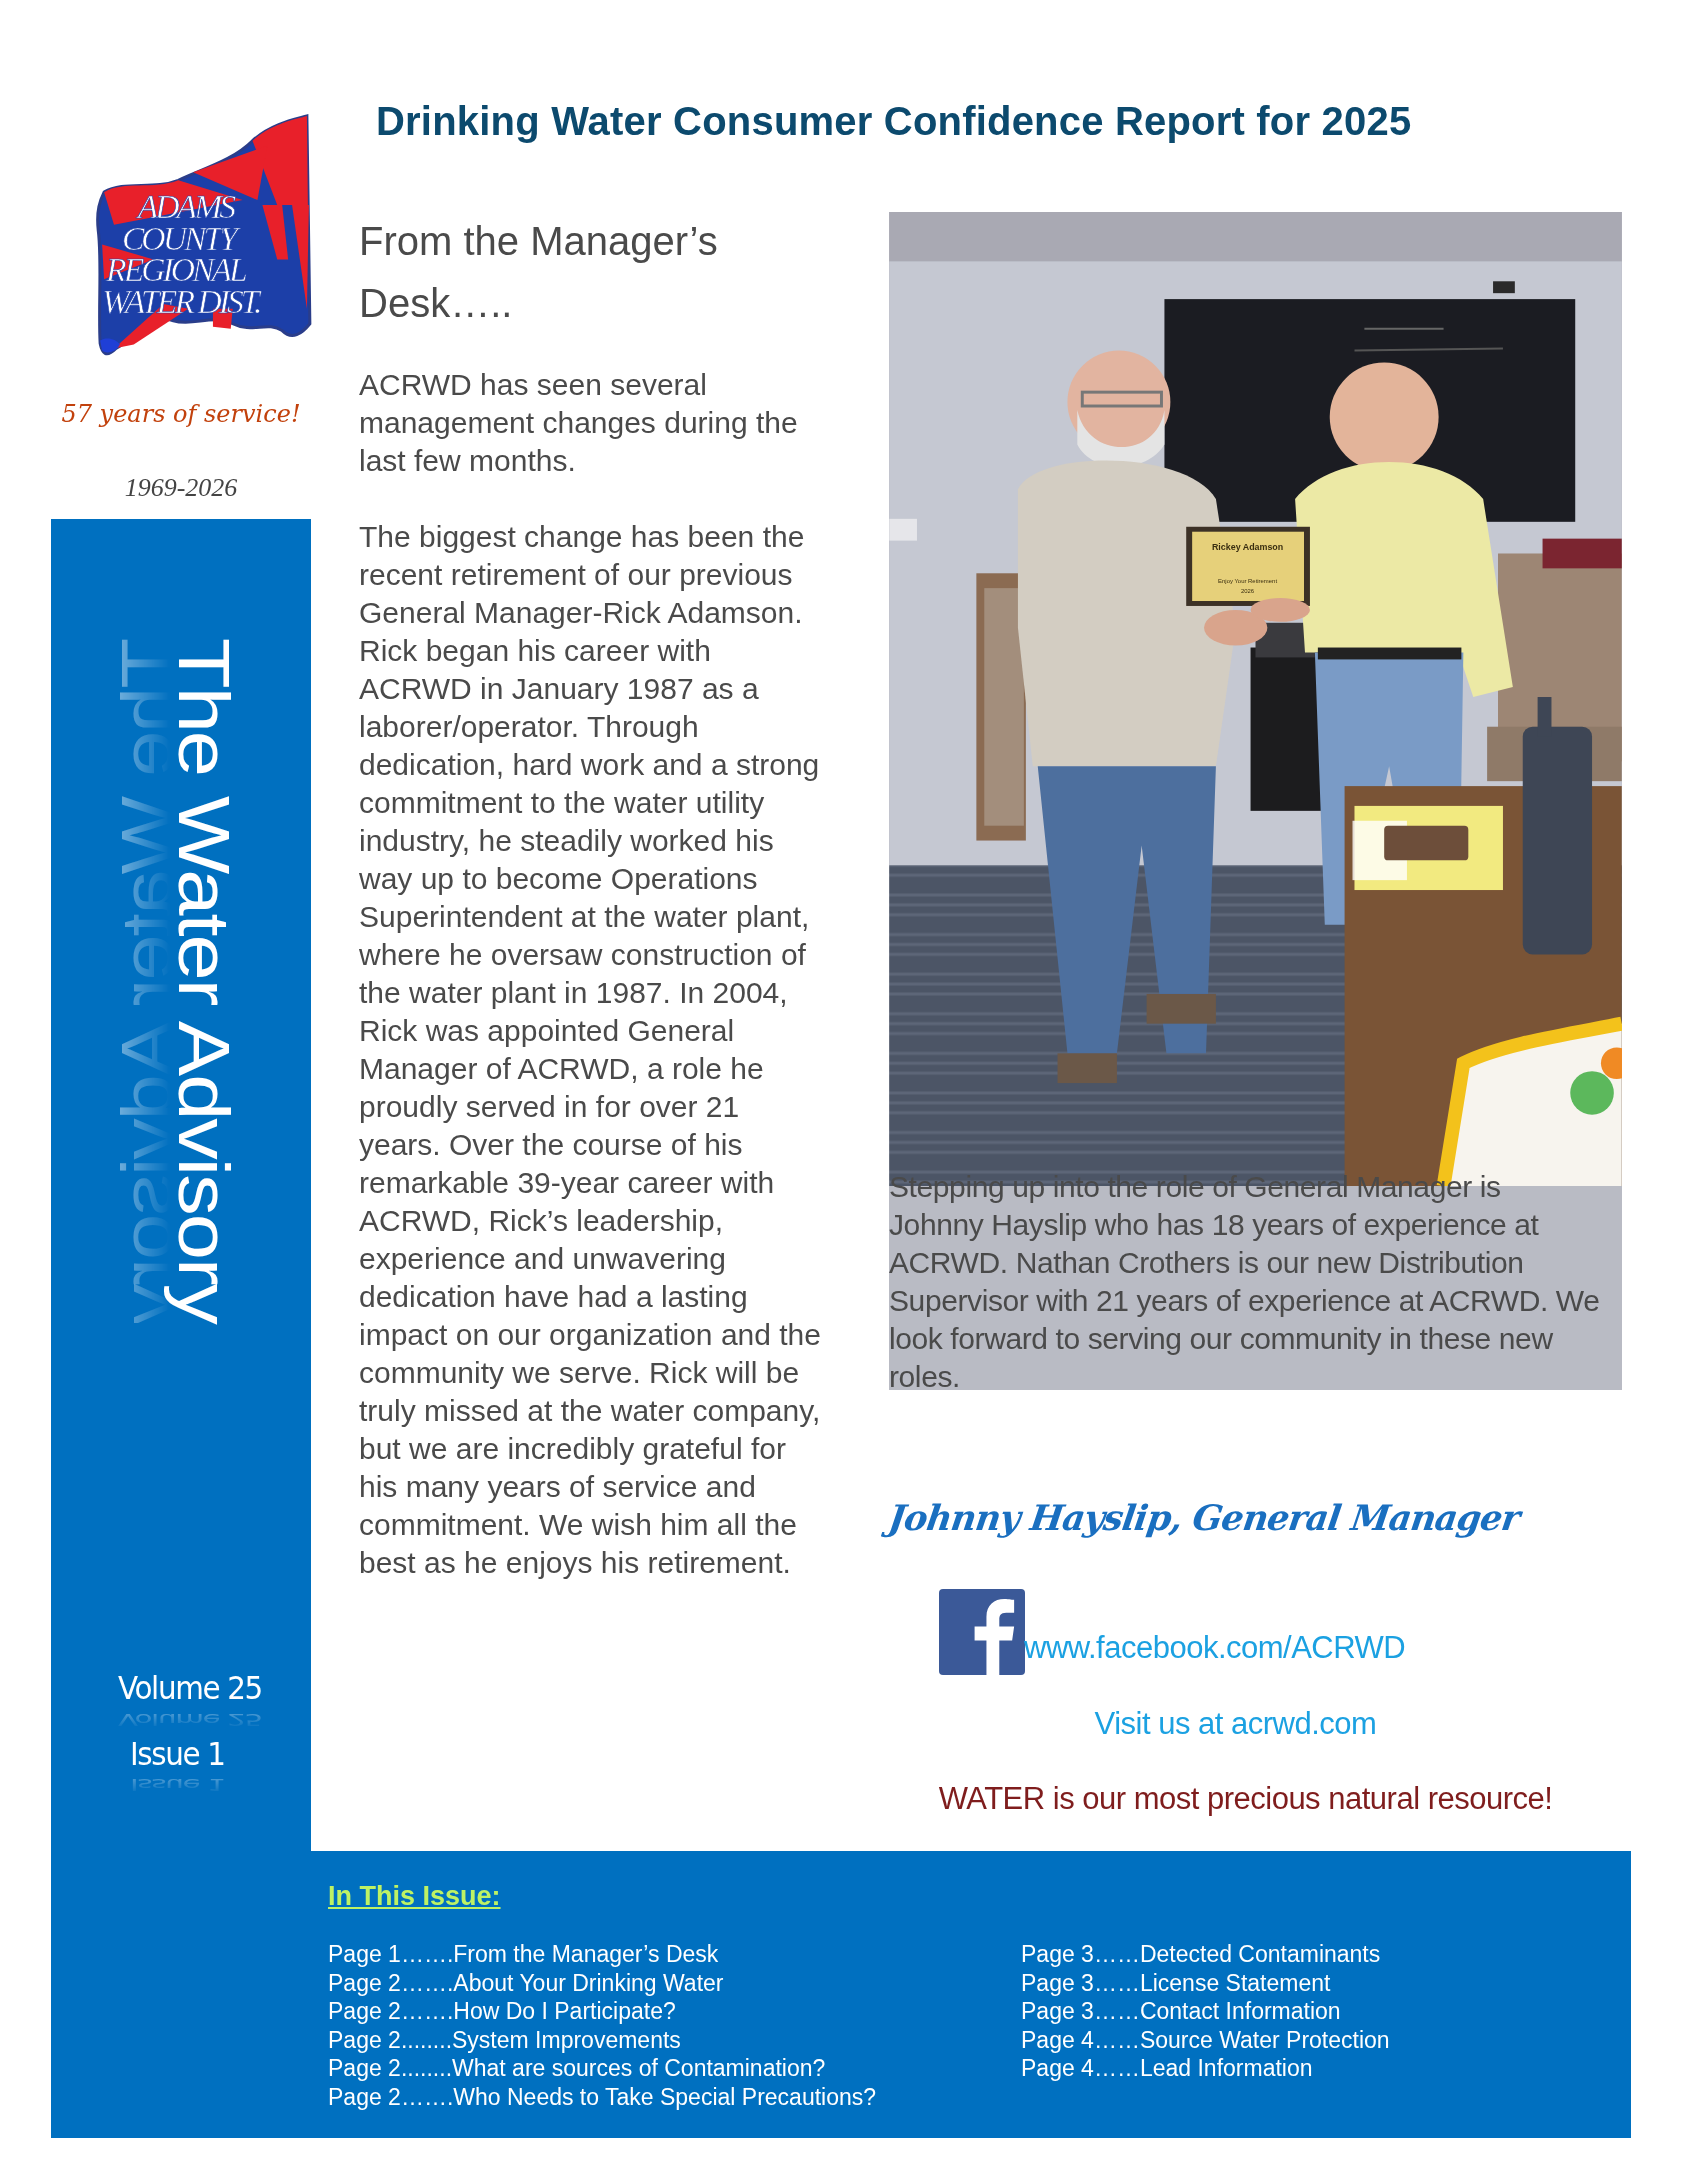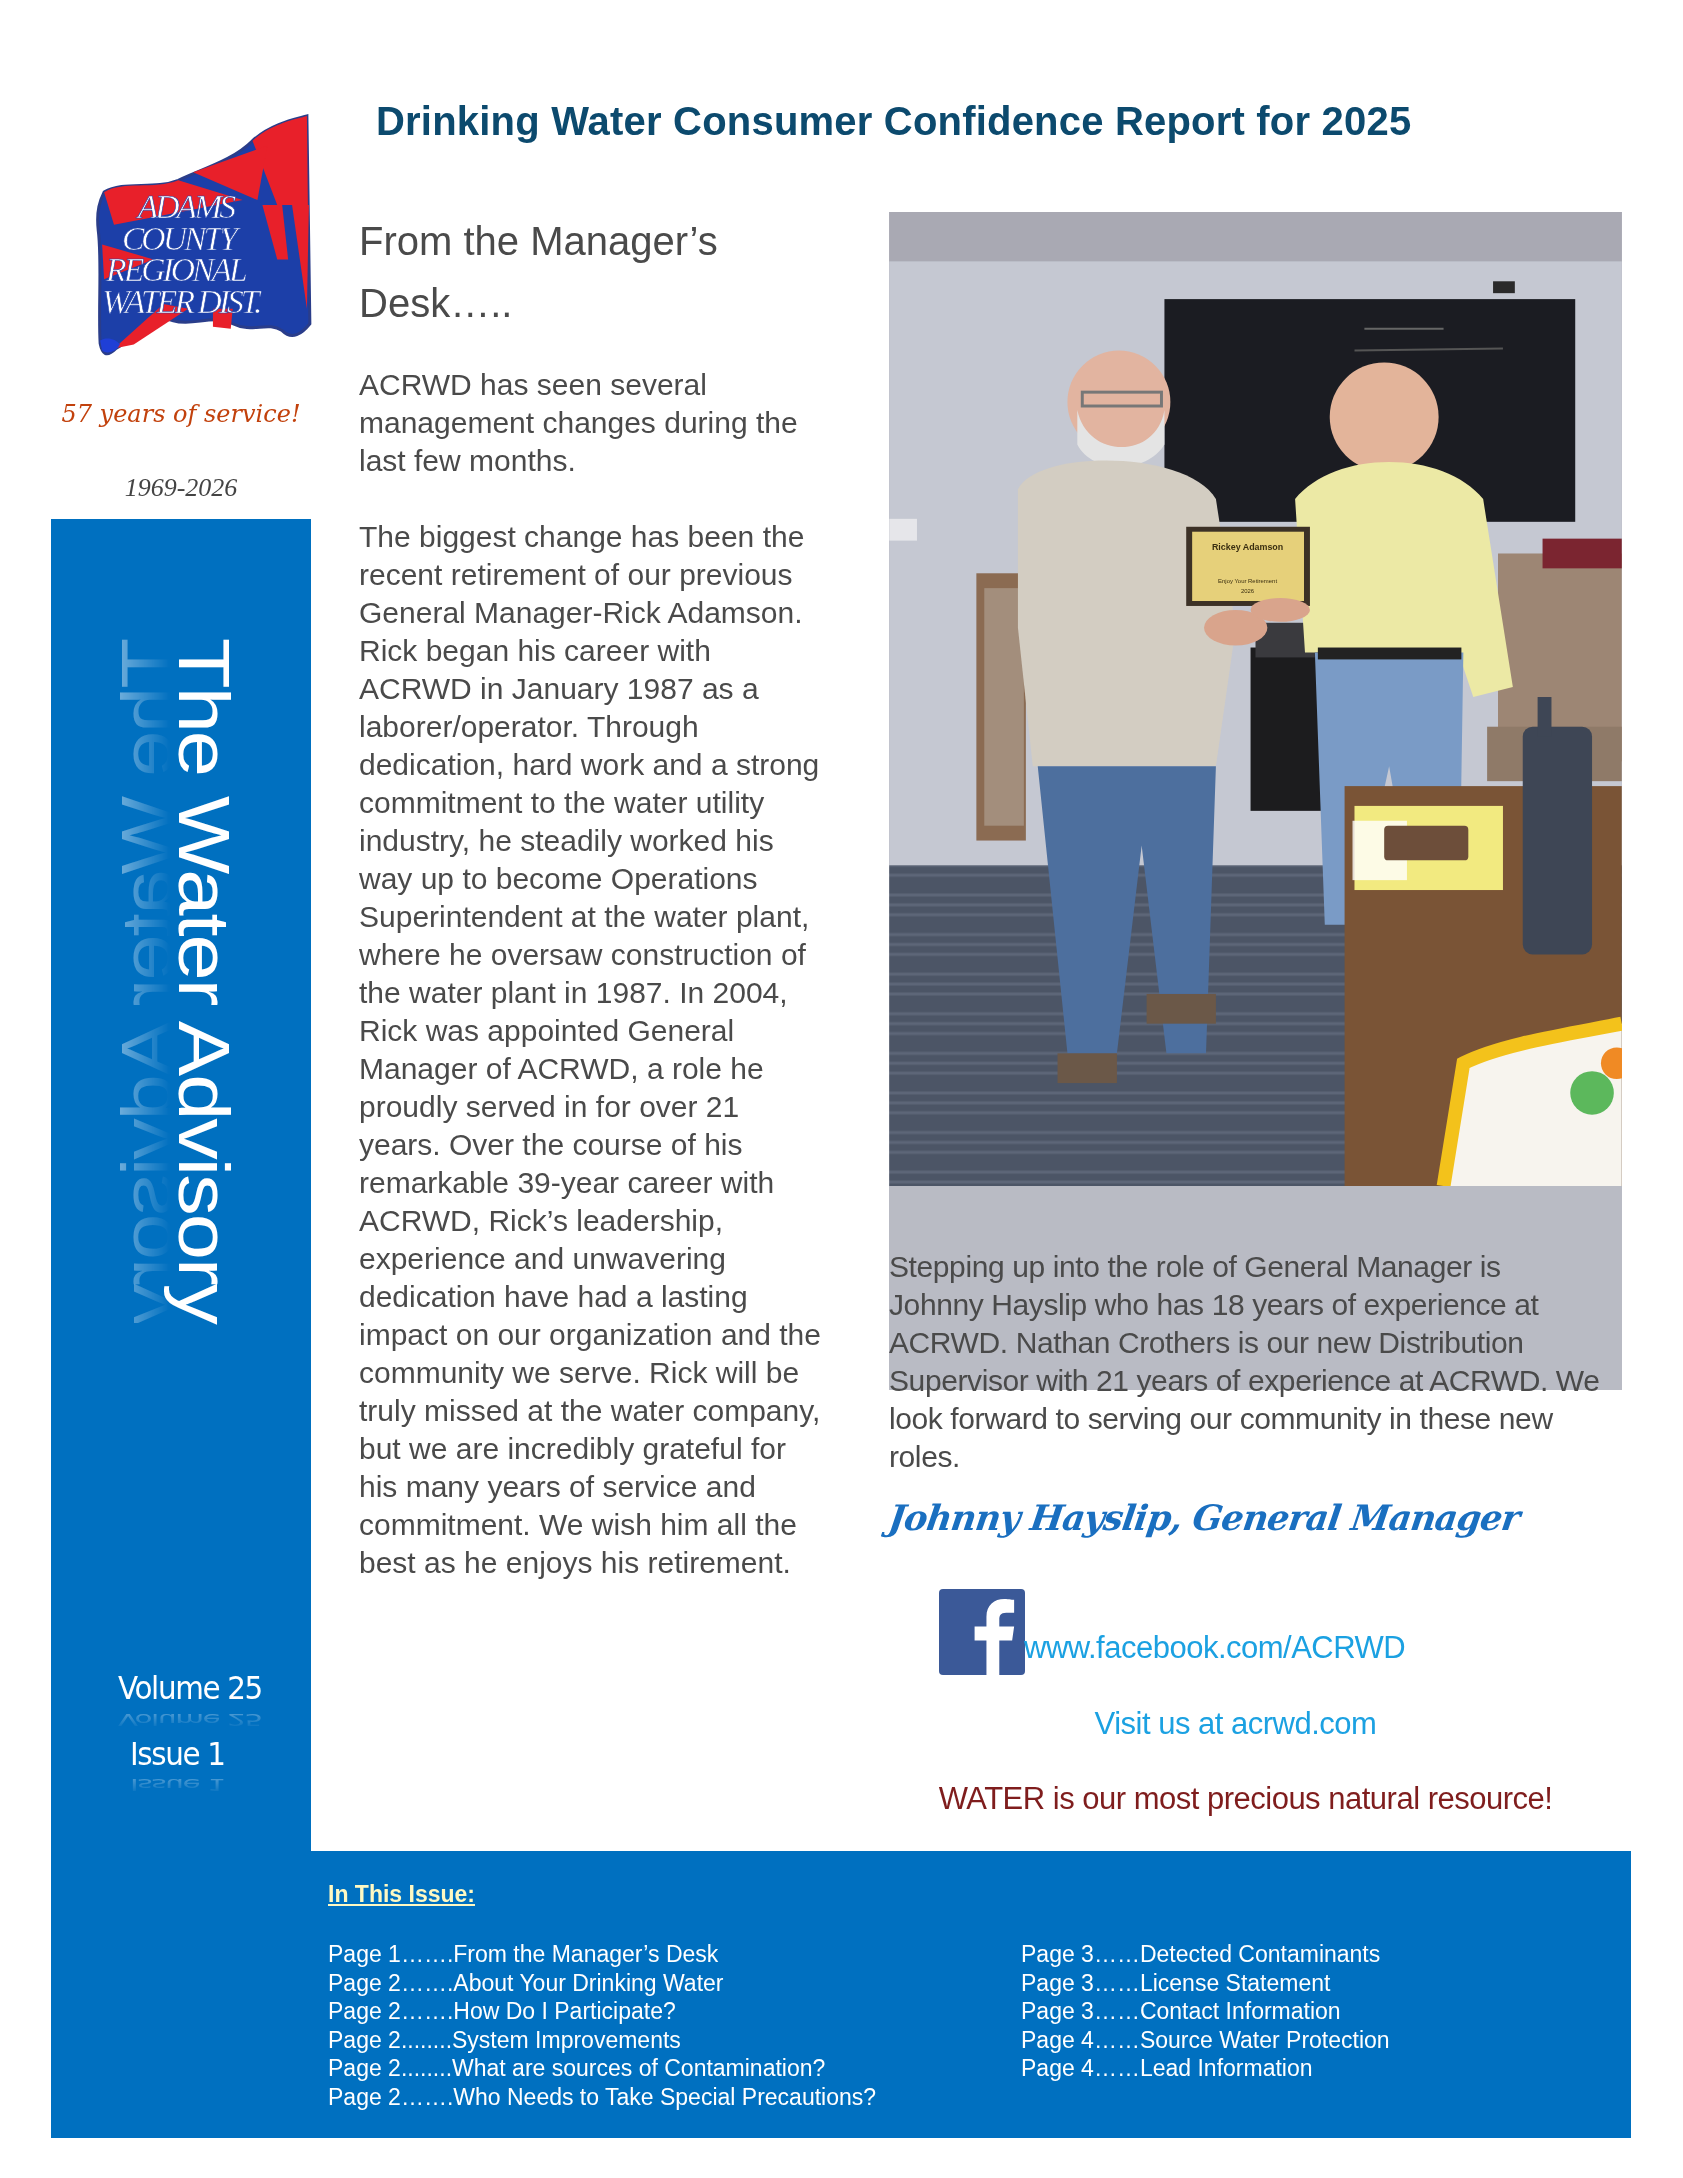--- a/index.html
+++ b/index.html
@@ -82,21 +82,21 @@
   .body-col p { margin-bottom: 38px; }
 
   
   .photo {
     left: 889px; top: 212px; width: 733px; height: 1178px;
     background: #b9bbc4; overflow: hidden;
   }
 
   
   .right-body {
-    left: 889px; top: 1248px; width: 713px;
+    left: 889px; top: 1168px; width: 713px;
     font-size: 30px; line-height: 38px; color: #4a4a4a;
     letter-spacing: -0.4px;
   }
   .signature {
     left: 889px; top: 1497px; width: 713px;
     font-family: "DejaVu Serif", serif; font-style: italic; font-weight: bold;
     font-size: 35px; color: #1a6fc0; letter-spacing: -1px;
     transform: skewX(-8deg);
   }
   .fb-icon {
@@ -114,21 +114,21 @@
     left: 889px; top: 1781px; width: 713px; text-align: center;
     font-size: 31px; color: #7f1d1d; letter-spacing: -0.5px;
   }
 
   
   .issue-box {
     left: 51px; top: 1851px; width: 1580px; height: 287px; background: #0070c0;
   }
   .issue-title {
     position: absolute; left: 277px; top: 30px;
-    font-size: 23px; font-weight: bold; color: #fef9c3; text-decoration: underline;
+    font-size: 27px; font-weight: bold; color: #bef264; text-decoration: underline;
   }
   .toc-col { position: absolute; top: 89px; color: #fff; font-size: 23px; line-height: 28.5px; }
   .toc-left { left: 277px; }
   .toc-right { left: 970px; }
 </style>
 </head>
 <body>
 
 <div class="abs report-title">Drinking Water Consumer Confidence Report for 2025</div>
 

